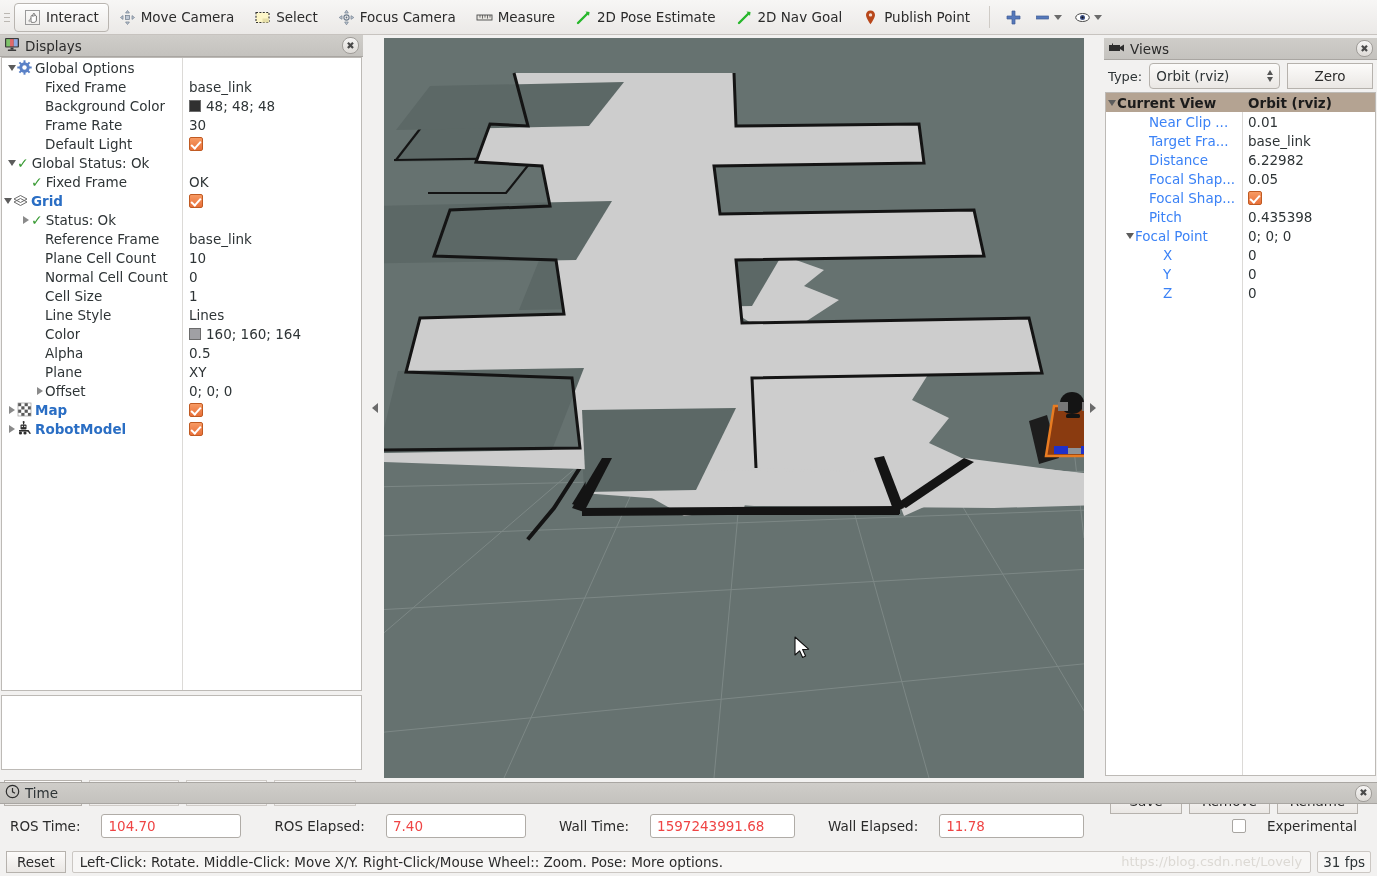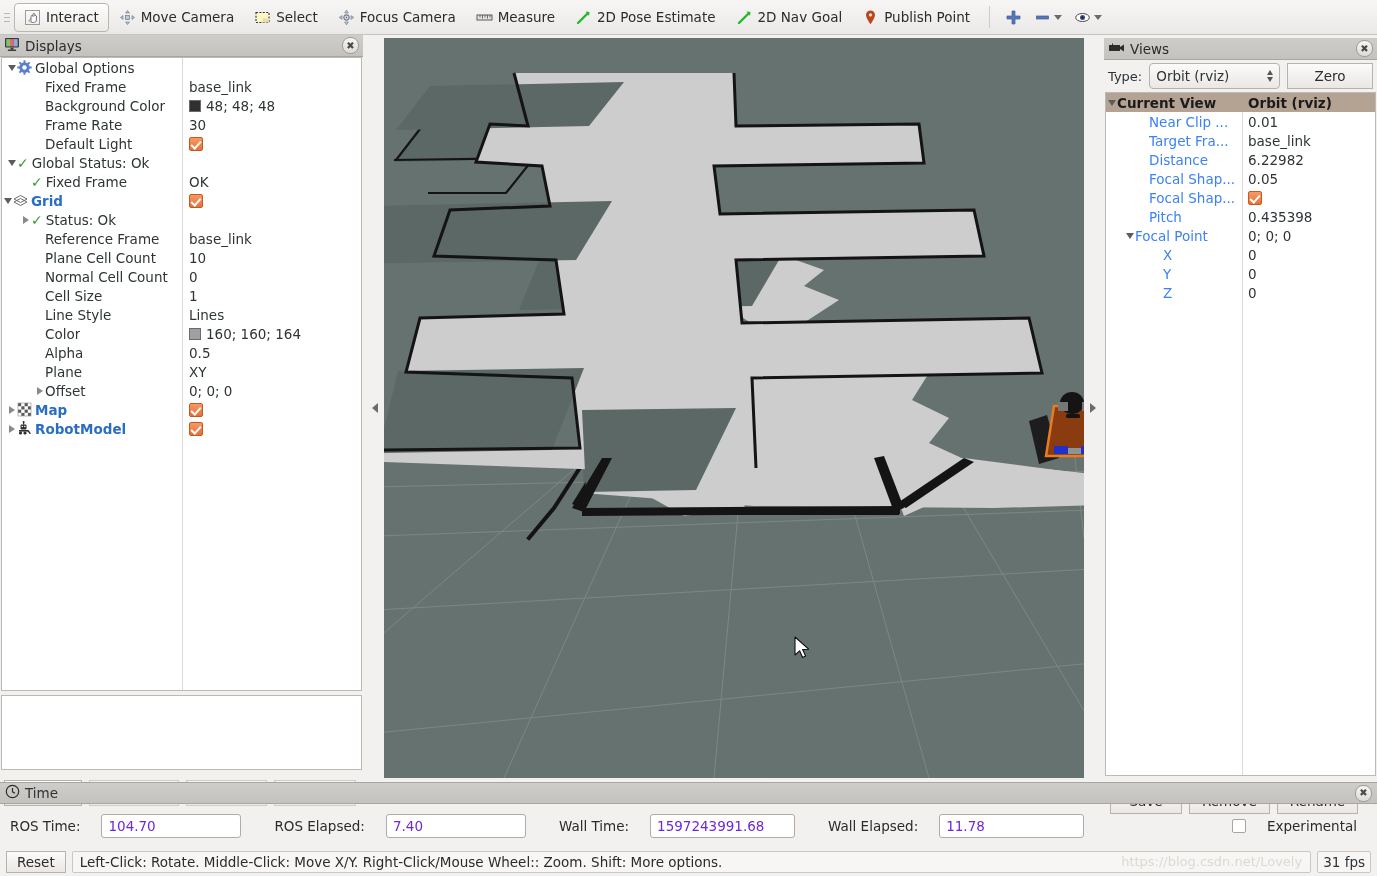--- a/index.html
+++ b/index.html
@@ -117,21 +117,21 @@
   .vrow .vvalue{padding-left:6px;font-size:13.5px;color:#2e3436;display:flex;align-items:center;white-space:nowrap;}
   .vrow.sel{background:#b4a392;}
   .vrow.sel .vlabel,.vrow.sel .vvalue{color:#1b1b1b;font-weight:bold;}
   .vnm{overflow:hidden;text-overflow:ellipsis;}
   .views-btns{position:absolute;left:0;top:746px;width:273px;height:34px;display:flex;align-items:center;gap:7px;padding:0 6px;box-sizing:border-box;}
 
   
   .timebar{position:absolute;left:0;top:782px;width:1377px;height:22px;background:linear-gradient(180deg,#cfcdc9 0%,#c4c2be 100%);border-top:1px solid #a9a6a2;border-bottom:1px solid #a9a6a2;display:flex;align-items:center;padding:0 5px;box-sizing:border-box;font-size:13.5px;}
   .timefields{position:absolute;left:0;top:806px;width:1377px;height:40px;display:flex;align-items:center;padding:0 10px;box-sizing:border-box;gap:21px;}
   .tlabel{font-size:13.5px;color:#2b2b2b;}
-  .tinput{height:24px;border:1px solid #b0aca7;border-radius:3px;background:#fff;display:flex;align-items:center;padding:0 6px;font-size:13.5px;color:#6d28d9;box-sizing:border-box;}
+  .tinput{height:24px;border:1px solid #b0aca7;border-radius:3px;background:#fff;display:flex;align-items:center;padding:0 6px;font-size:13.5px;color:#ef4444;box-sizing:border-box;}
   .cbx{width:14px;height:14px;border:1px solid #a8a5a1;border-radius:2px;background:#fff;box-sizing:border-box;}
 
   
   .statusbar{position:absolute;left:0;top:848px;width:1377px;height:28px;display:flex;align-items:center;padding:0 6px;gap:6px;box-sizing:border-box;background:#f2f1f0;}
   .status-msg{
     flex:1;height:22px;border:1px solid #cbc7c3;background:#f7f6f5;border-radius:2px;
     display:flex;align-items:center;padding:0 7px;font-size:13.5px;color:#2b2b2b;box-sizing:border-box;
     position:relative;overflow:hidden;
   }
   .fps{height:22px;border:1px solid #cbc7c3;background:#f7f6f5;border-radius:2px;display:flex;align-items:center;padding:0 5px;font-size:13.5px;box-sizing:border-box;}
@@ -872,19 +872,19 @@
     <span class="tlabel" style="margin-left:12px">Wall Elapsed:</span>
     <div class="tinput" style="width:145px">11.78</div>
 
     <span class="cbx" style="margin-left:auto"></span>
     <span class="tlabel" style="margin-right:10px">Experimental</span>
   </div>
 
   <div class="statusbar">
     <div class="btn" style="min-width:0;padding:0 10px;height:22px">Reset</div>
     <div class="status-msg">
-      <span id="hint-text"><span class="k">Left-Click:</span><span> Rotate. </span><span class="k">Middle-Click:</span><span> Move X/Y. </span><span class="k">Right-Click/Mouse Wheel:</span><span>: Zoom. </span><span class="k">Shift</span><span>: More options.</span></span>
+      <span id="hint-text"><span class="k">Left-Click:</span><span> Rotate. </span><span class="k">Middle-Click:</span><span> Move X/Y. </span><span class="k">Right-Click/Mouse Wheel:</span><span>: Zoom. </span><span class="k">Pose</span><span>: More options.</span></span>
       <span class="wmark">https://blog.csdn.net/Lovely</span>
     </div>
     <div class="fps">31 fps</div>
   </div>
 
 </div>
 
 </body></html>

